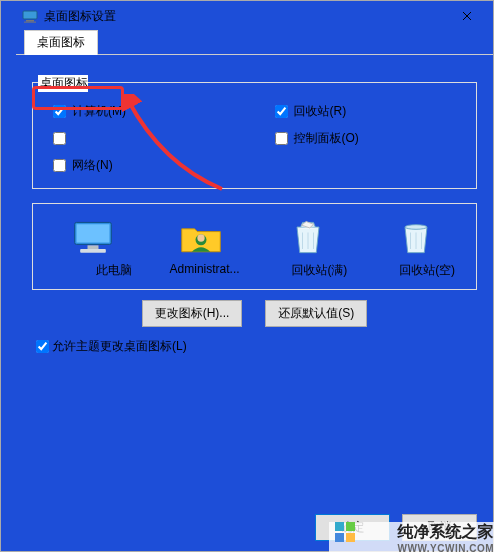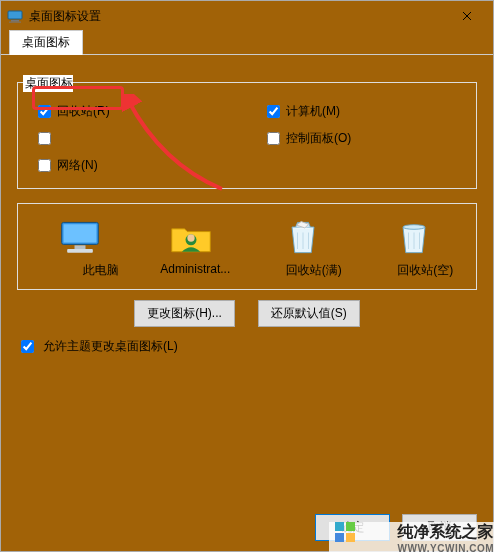--- a/index.html
+++ b/index.html
@@ -12,21 +12,22 @@
     width: 500px;
     height: 558px;
     position: relative;
     overflow: hidden;
   }
   .window {
     border: 1px solid #aaa;
     width: 494px;
     height: 552px;
     position: relative;
-    background: #a16207;
+    background: #1d4ed8;
+    padding-left: 15px;
   }
   .titlebar {
     display: flex;
     align-items: center;
     height: 30px;
     padding: 0 6px;
   }
   .titlebar .title-icon { width: 16px; height: 16px; margin-right: 6px; }
   .titlebar .title-text { flex: 1; font-size: 12px; }
   .titlebar .close {
@@ -121,21 +122,21 @@
     padding: 4px 12px;
     font-size: 12px;
     font-family: inherit;
     cursor: pointer;
     min-width: 96px;
   }
   .allow-theme {
     margin-top: 10px;
     display: flex;
     align-items: center;
-    gap: 6px;
+    gap: 0;
     font-size: 12px;
   }
   .dialog-buttons {
     position: absolute;
     bottom: 10px;
     right: 16px;
     display: flex;
     gap: 12px;
   }
   .dialog-buttons .btn { min-width: 75px; }
@@ -197,25 +198,25 @@
     <div class="tab">桌面图标</div>
   </div>
 
   <div class="content">
 
     <span class="group-label">桌面图标</span>
     <div class="group-box">
       <div class="checks">
         <label class="chk">
           <input type="checkbox" checked="" style="">
+          <span>计算机(M)</span>
+        </label>
+        <label class="chk">
+          <input type="checkbox" checked="" style="">
           <span>回收站(R)</span>
-        </label>
-        <label class="chk">
-          <input type="checkbox" checked="" style="">
-          <span>计算机(M)</span>
         </label>
         <label class="chk">
           <input type="checkbox" style="">
         </label>
         <label class="chk">
           <input type="checkbox" style="">
           <span>控制面板(O)</span>
         </label>
         <label class="chk">
           <input type="checkbox" style="">

